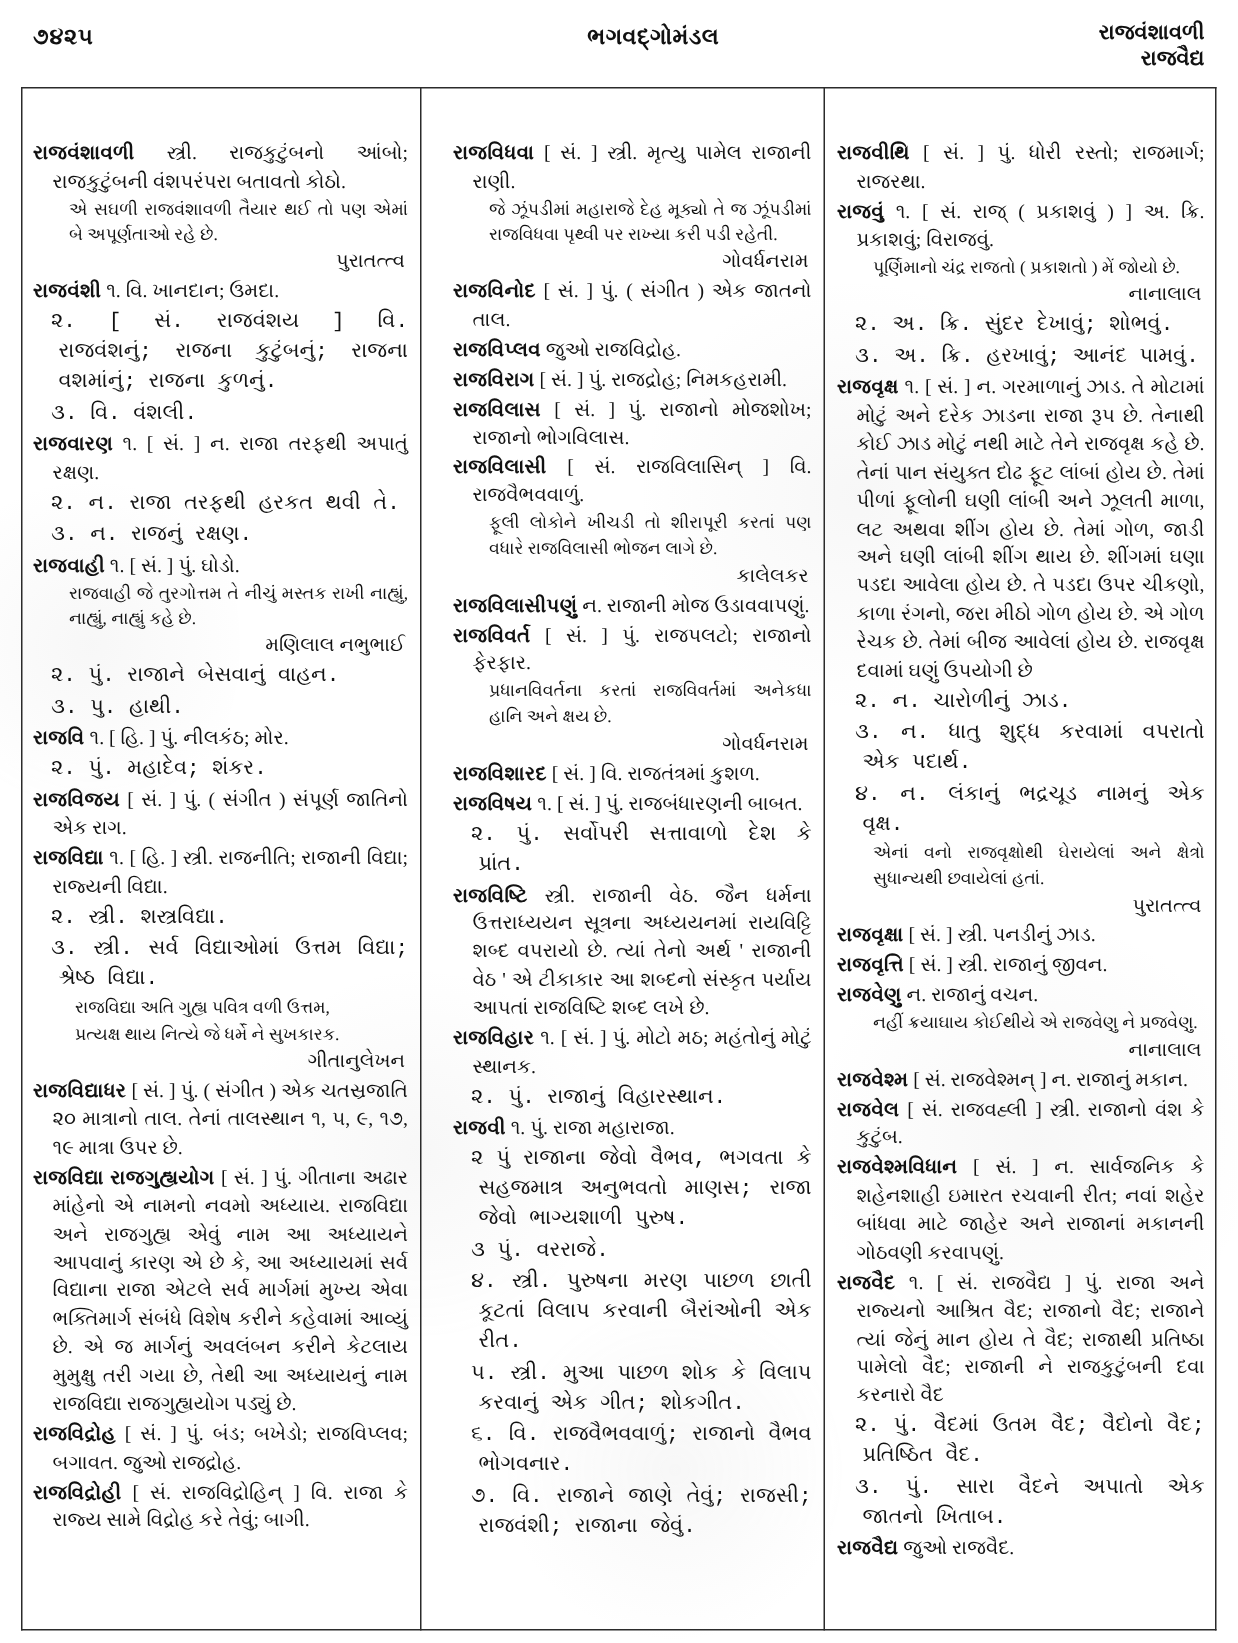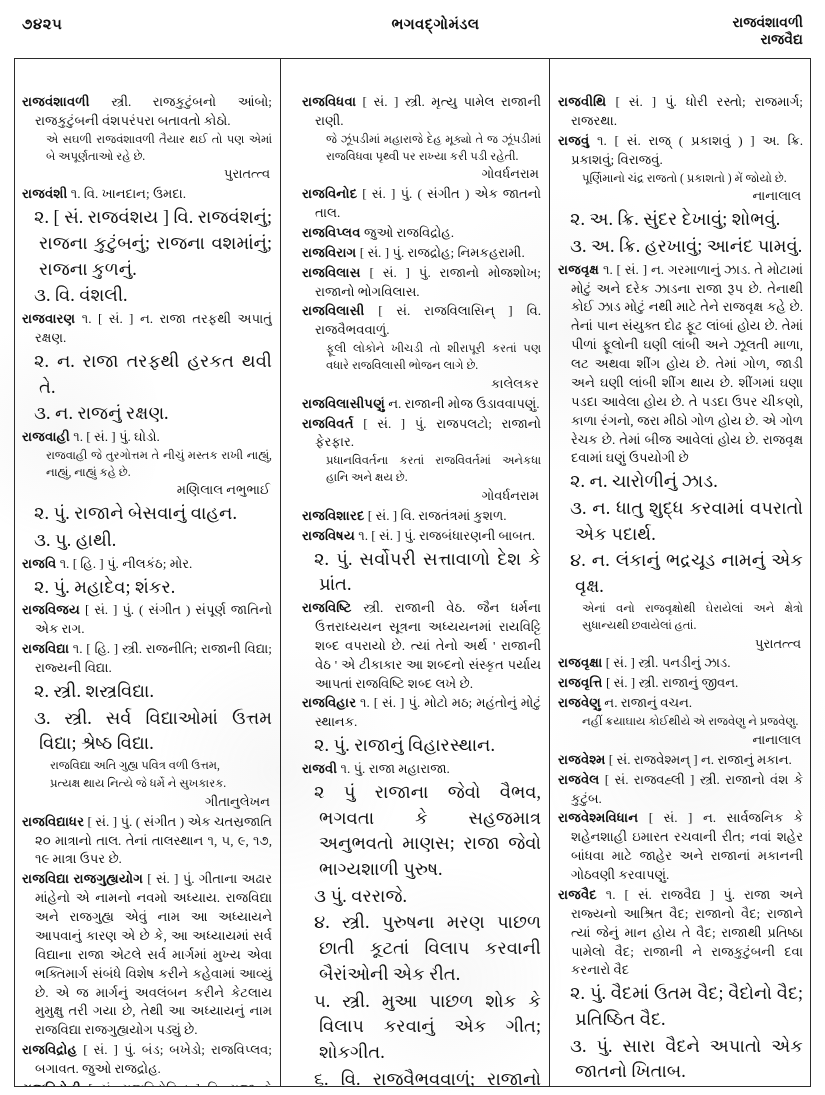--- a/index.html
+++ b/index.html
@@ -157,25 +157,26 @@
     text-indent: 0;
     padding-left: 13px;
     text-indent: -13px;
   }
   .entry .hw {
     font-weight: 700;
     letter-spacing: .2px;
   }
   .sense {
     margin: 0 0 1px 0;
-    font-size: 18px;
+    font-size: 14px;
     line-height: 1.43;
     text-align: justify;
     padding-left: 17px;
     text-indent: -5px;
+    font-family: Liberation Mono, monospace;
   }
   .quote {
     margin: 1px 0 1px 0;
     font-size: 11.6px;
     line-height: 1.45;
     text-align: justify;
     padding-left: 24px;
   }
   .verse {
     margin: 1px 0 1px 0;

